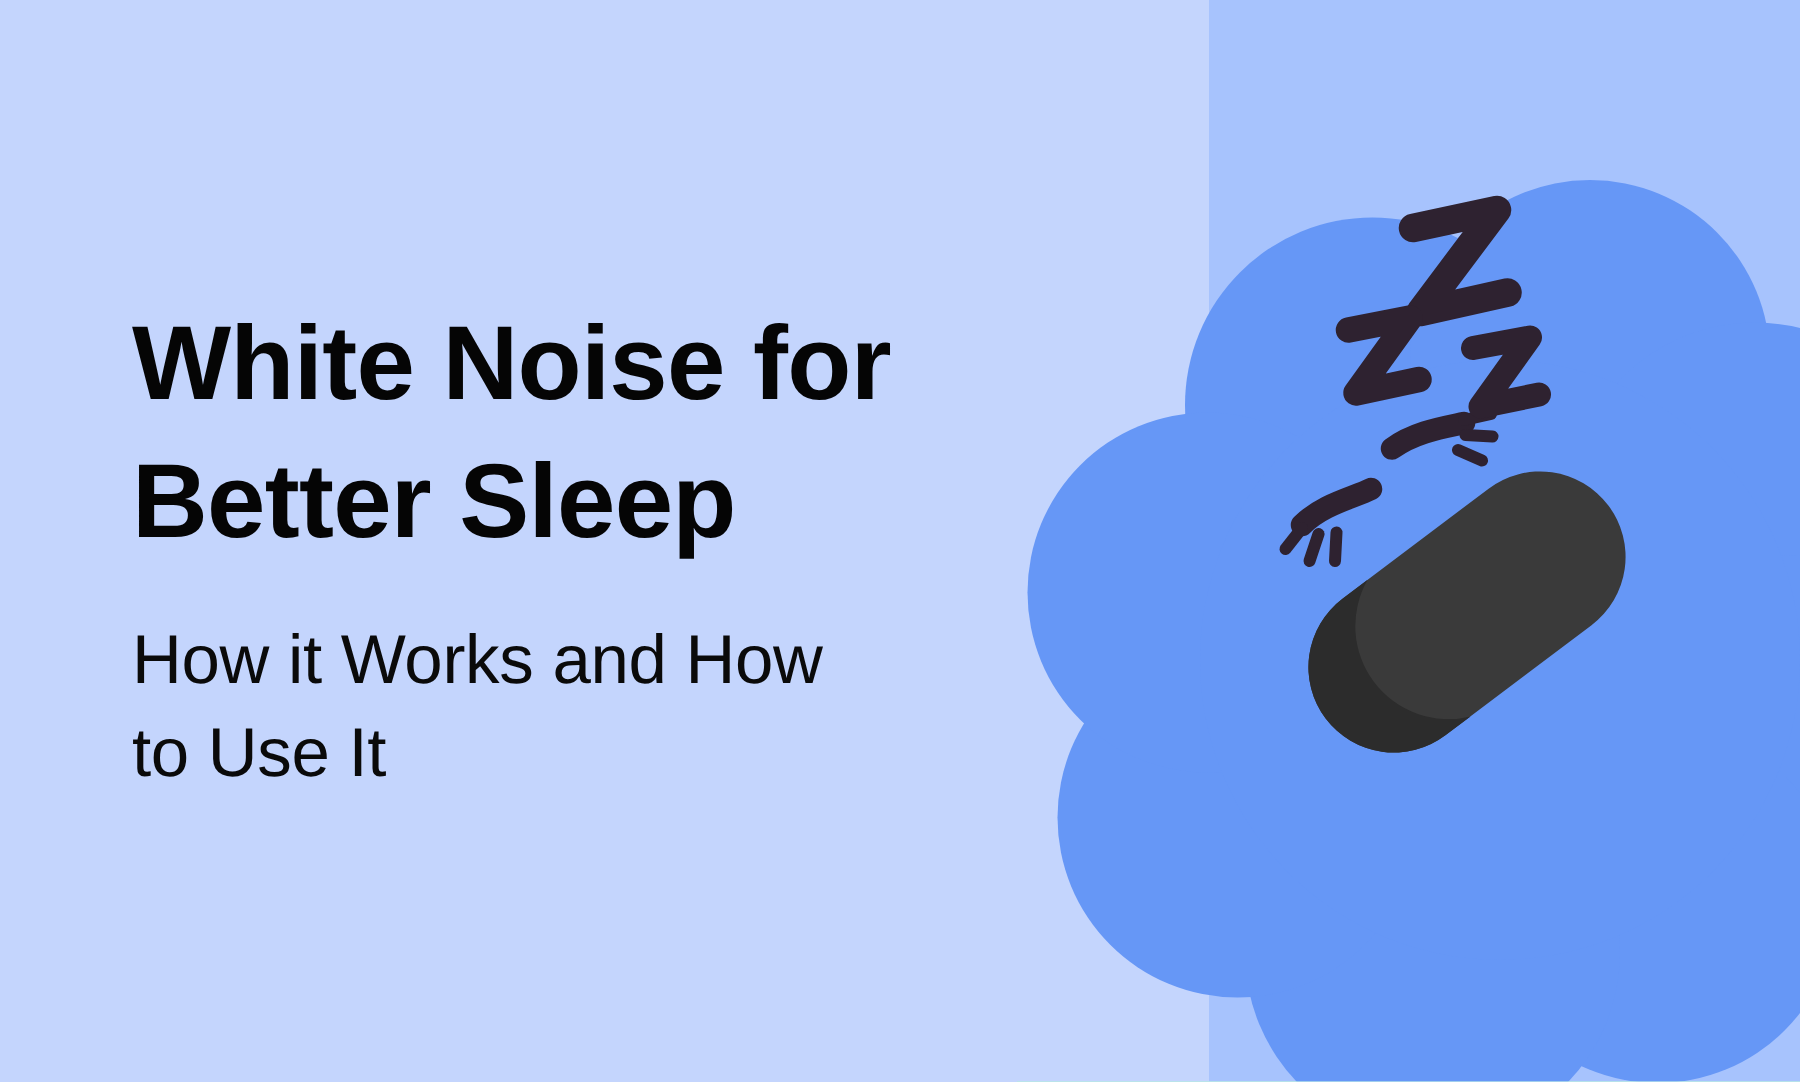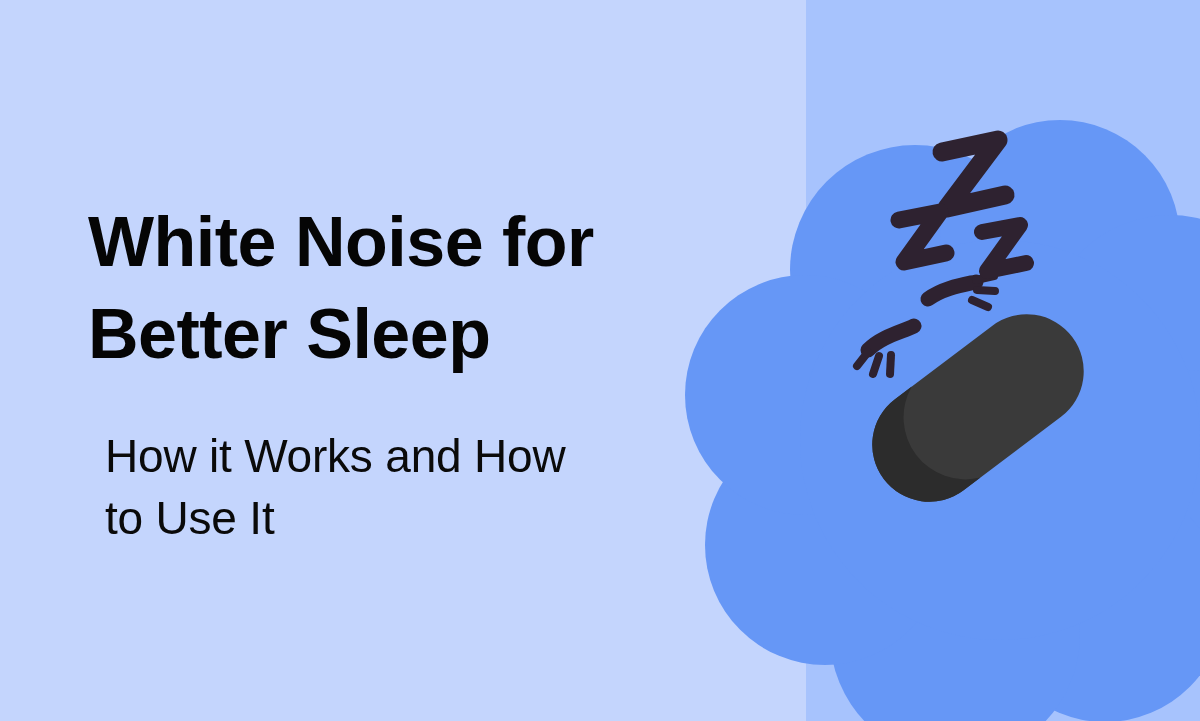--- a/index.html
+++ b/index.html
@@ -48,21 +48,21 @@
   .headline {
     margin: 0;
     font-size: 70px;
     line-height: 92px;
     font-weight: 700;
     letter-spacing: -0.5px;
     color: #050505;
     white-space: pre-line;
   }
   .subhead {
-    margin: 17px;
+    margin: 0;
     padding-top: 28px;
     font-size: 46px;
     line-height: 62px;
     font-weight: 400;
     letter-spacing: -0.2px;
     color: #0a0a0a;
     white-space: pre-line;
   }
 
   

